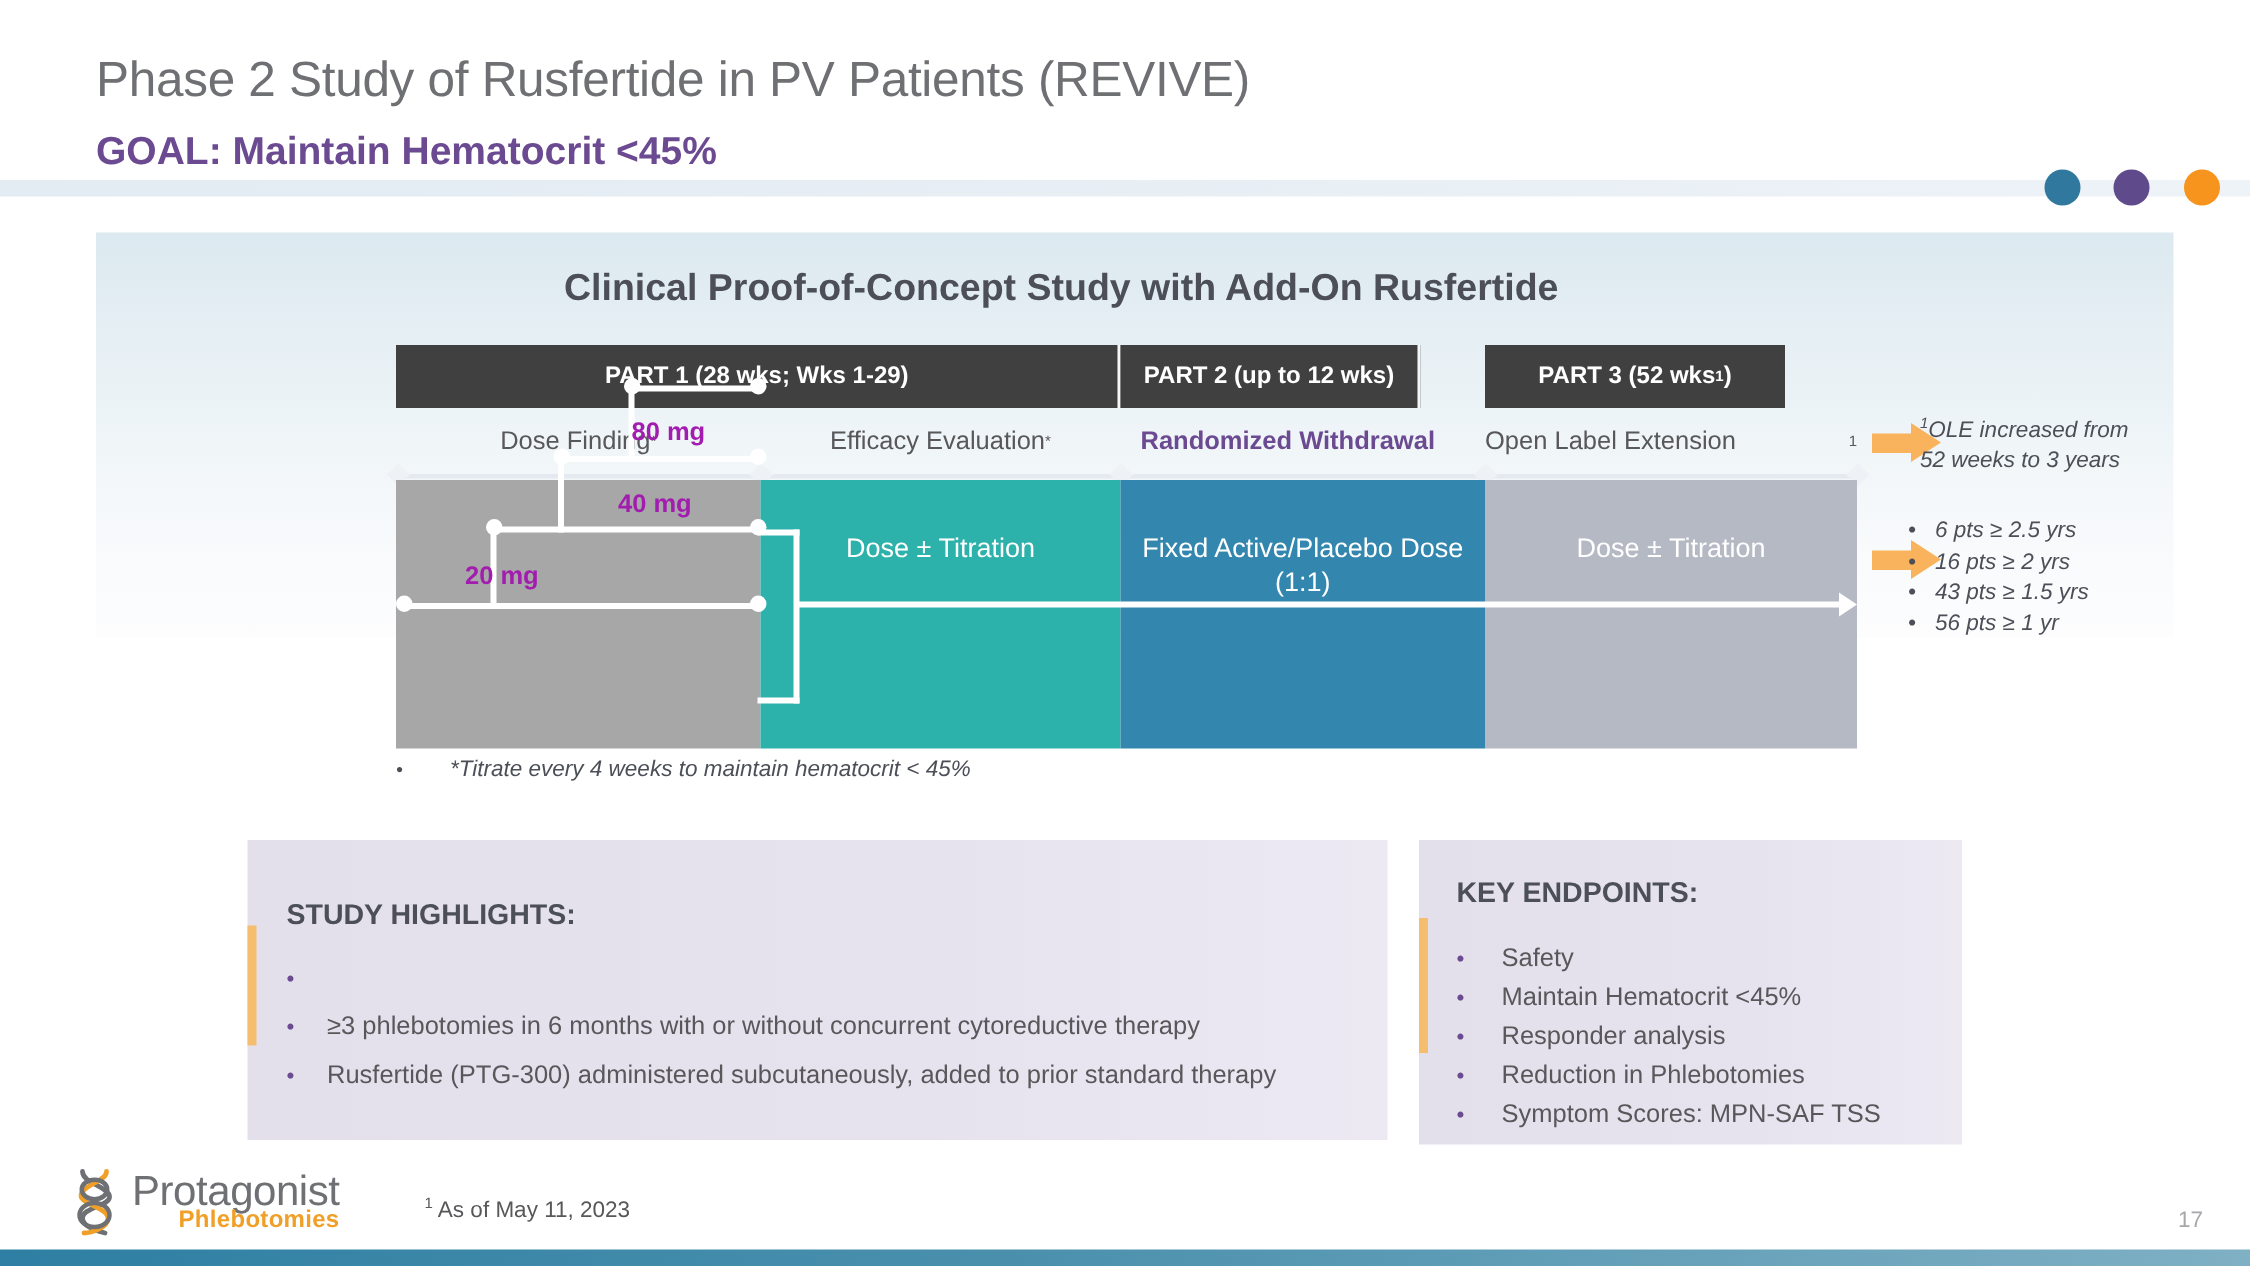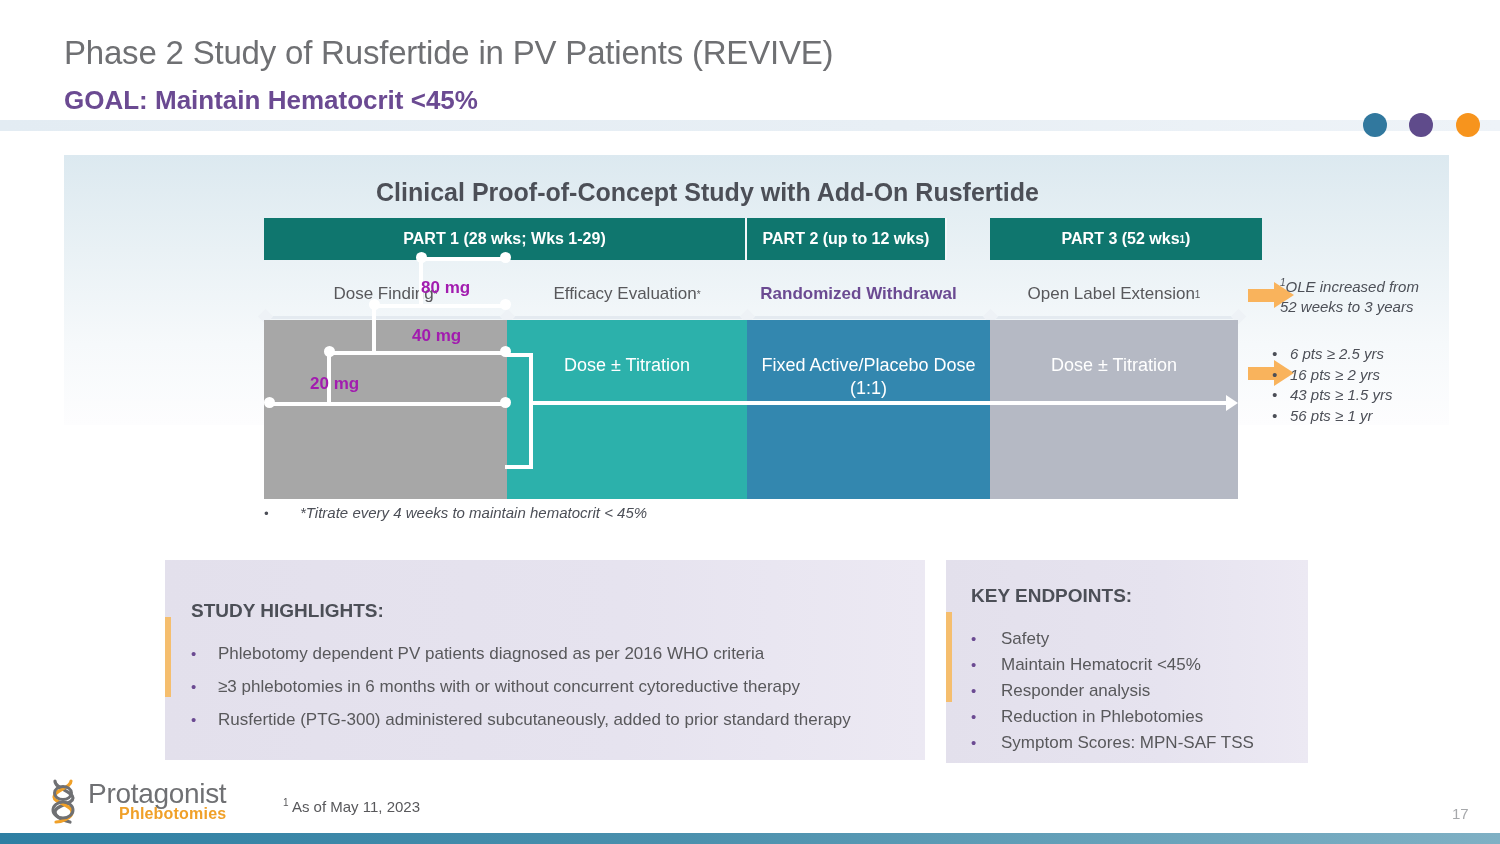--- a/index.html
+++ b/index.html
@@ -37,42 +37,42 @@
     position: absolute; left: 64px; top: 155px; width: 1385px; height: 270px;
     background: linear-gradient(to bottom, #dce9f0 0%, #e9f1f5 35%, #f6f9fb 70%, #fdfdfe 100%);
   }
   #panel-title {
     position: absolute; left: 64px; top: 178px; width: 1287px;
     text-align: center; font-size: 25px; font-weight: bold; color: #4c4f57;
   }
 
   
   .part-head {
-    position: absolute; top: 218px; height: 42px;
-    background: #0f766e; color: #ffffff;
+    position: absolute; top: 230px; height: 42px;
+    background: #404040; color: #ffffff;
     font-size: 16px; font-weight: bold;
     display: flex; align-items: center; justify-content: center;
     border-right: 2px solid #f4f7fa;
   }
   #part-head-1 { left: 264px; width: 483px; }
   #part-head-2 { left: 747px; width: 200px; }
-  #part-head-3 { left: 990px; width: 272px; border-right: none; }
+  #part-head-3 { left: 990px; width: 200px; border-right: none; }
   .part-head sup { font-size: 10px; vertical-align: super; }
 
   
   .part-sub {
     position: absolute; top: 280px; height: 28px;
     font-size: 17px; color: #58585b;
     display: flex; align-items: center; justify-content: center;
   }
   .part-sub.accent { color: #6b4a92; font-weight: bold; }
   #part-sub-1 { left: 264px; width: 243px; }
   #part-sub-2 { left: 507px; width: 240px; }
   #part-sub-3 { left: 737px; width: 243px; }
-  #part-sub-4 { left: 990px; width: 248px; }
+  #part-sub-4 { left: 990px; width: 248px; justify-content: space-between; }
   .part-sub sup { font-size: 10px; vertical-align: super; }
 
   
   #phase-divider {
     position: absolute; left: 264px; top: 316px; width: 974px; height: 3px;
     background: #e4eaf0;
   }
   .tick {
     position: absolute; top: 311px; width: 11px; height: 11px;
     background: #eef2f6; transform: rotate(45deg);
@@ -348,21 +348,20 @@
   <span class="tn-bullet">•</span>
   <span>*Titrate every 4 weeks to maintain hematocrit &lt; 45%</span>
 </div>
 
 <div class="info-box" id="study-highlights-box"></div>
 <div class="info-accent" id="study-highlights-accent"></div>
 <div class="box-heading" id="study-highlights-heading">STUDY HIGHLIGHTS:</div>
 <div class="bullet-list" id="study-highlights-list">
   <div class="bullet-row">
     <span class="bullet-mark">•</span>
-    <span>Phlebotomy dependent PV patients diagnosed as per 2016 WHO criteria</span>
   </div>
   <div class="bullet-row">
     <span class="bullet-mark">•</span>
     <span> ≥3 phlebotomies in 6 months with or without concurrent cytoreductive therapy</span>
   </div>
   <div class="bullet-row">
     <span class="bullet-mark">•</span>
     <span>Rusfertide (PTG-300) administered subcutaneously, added to prior standard therapy</span>
   </div>
 </div>

